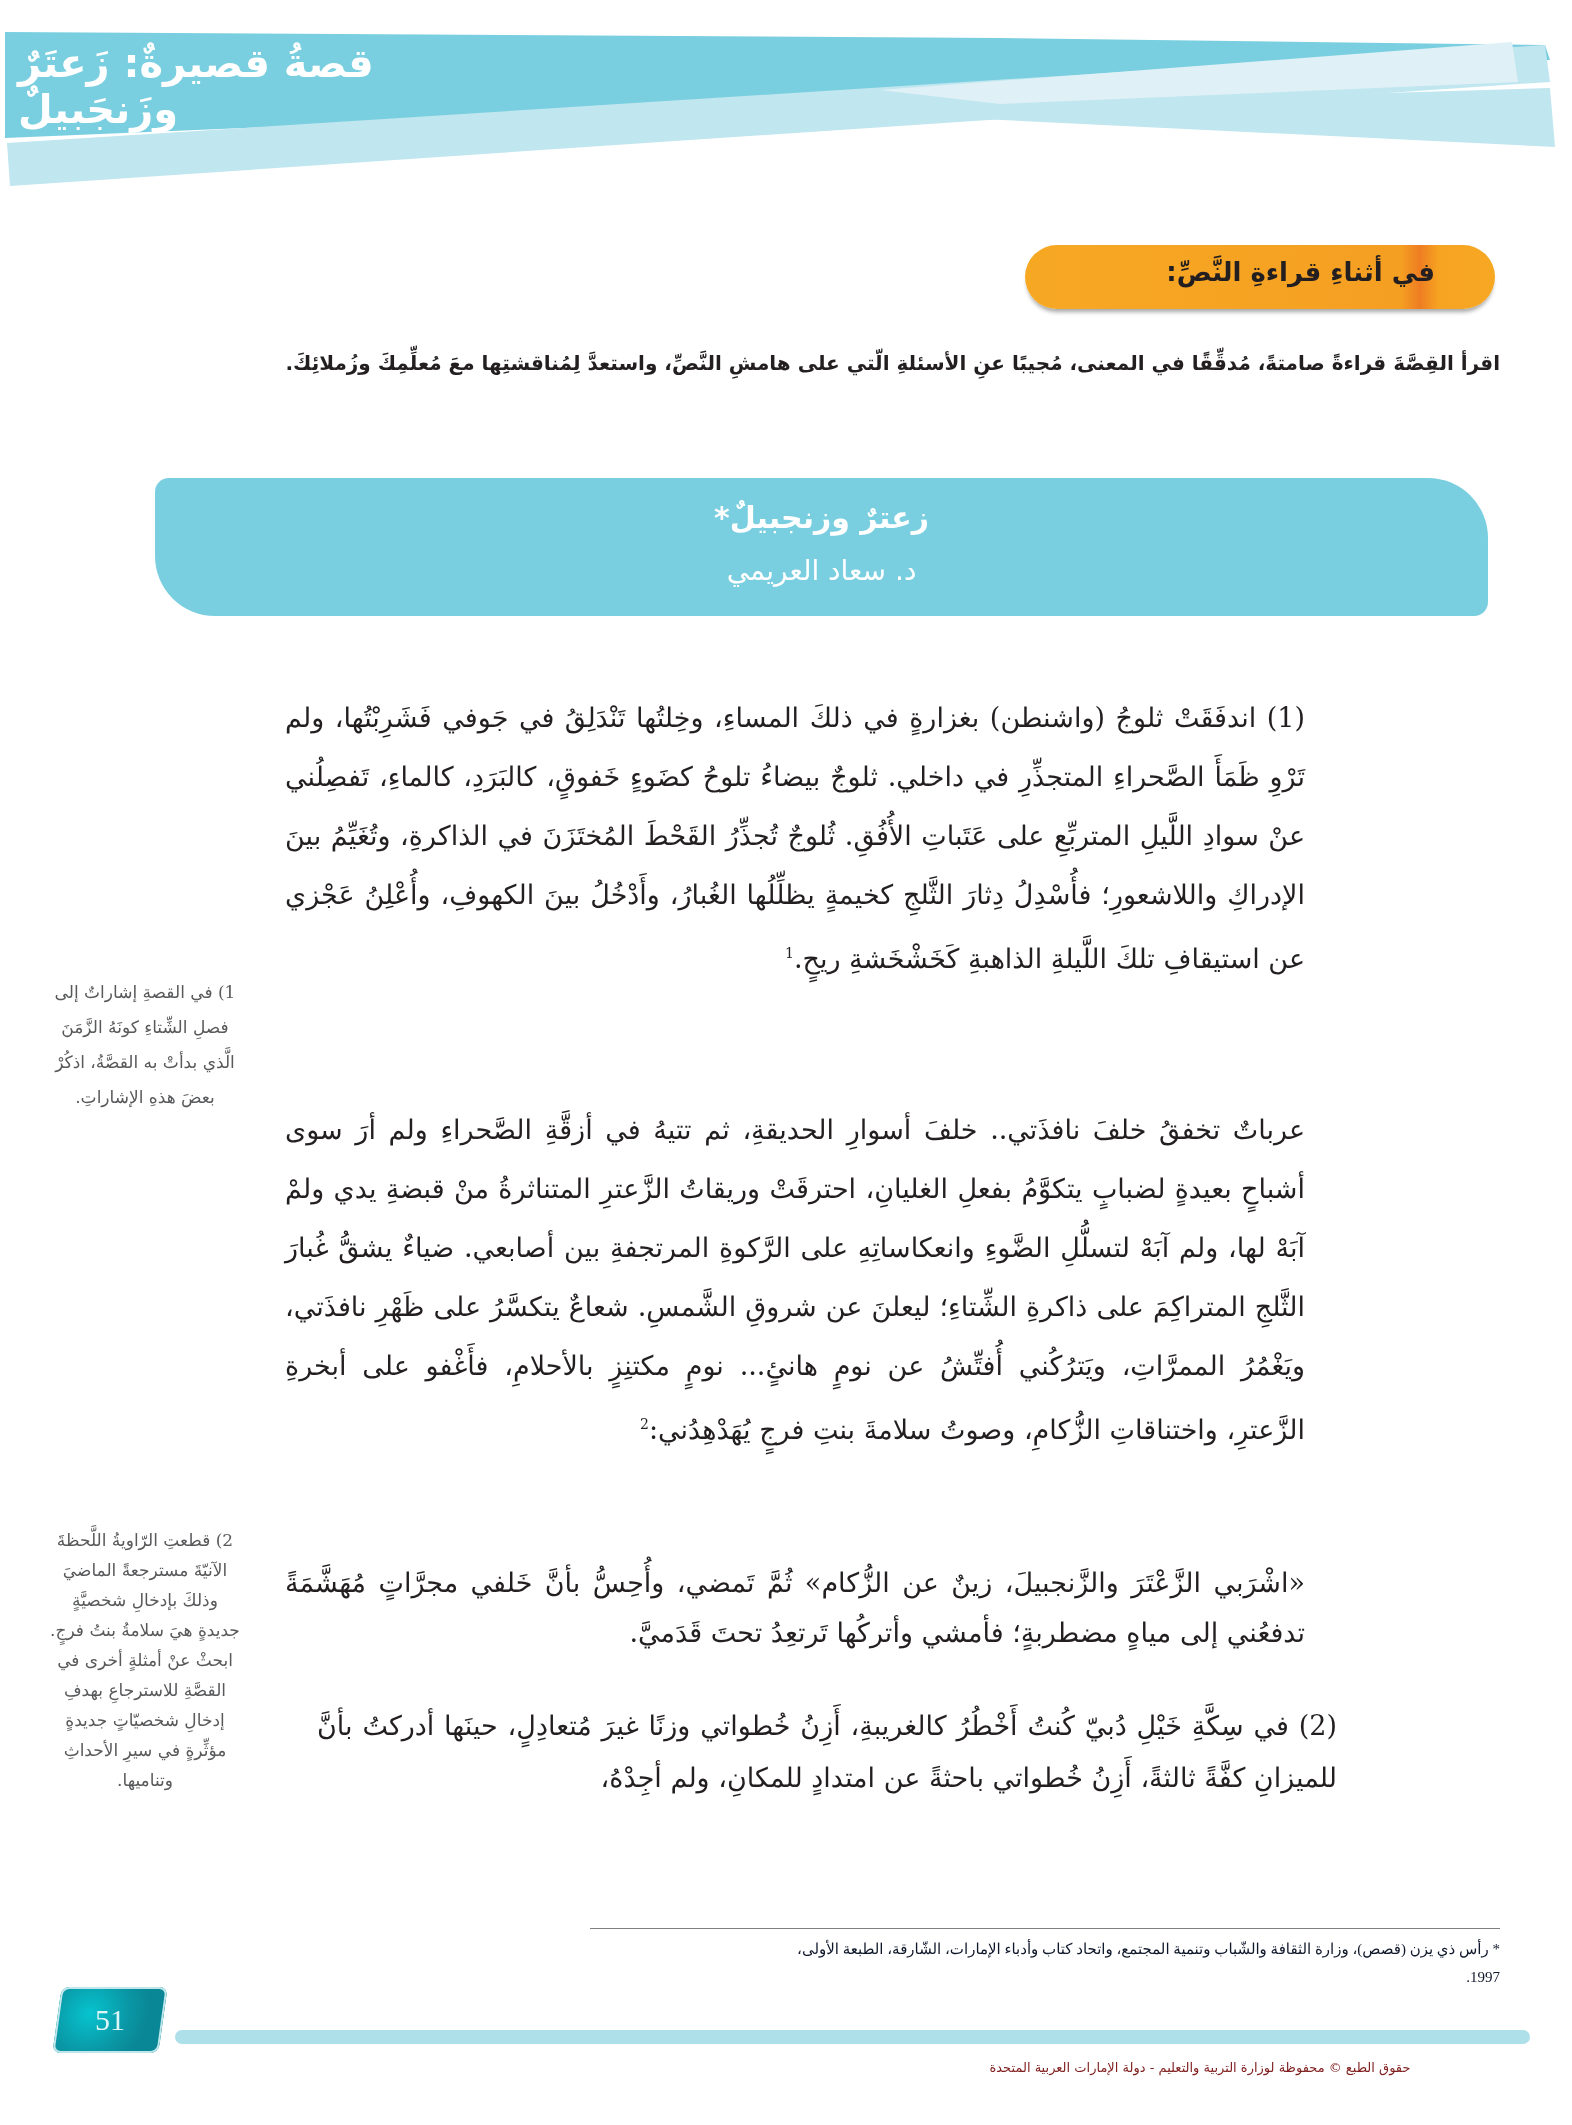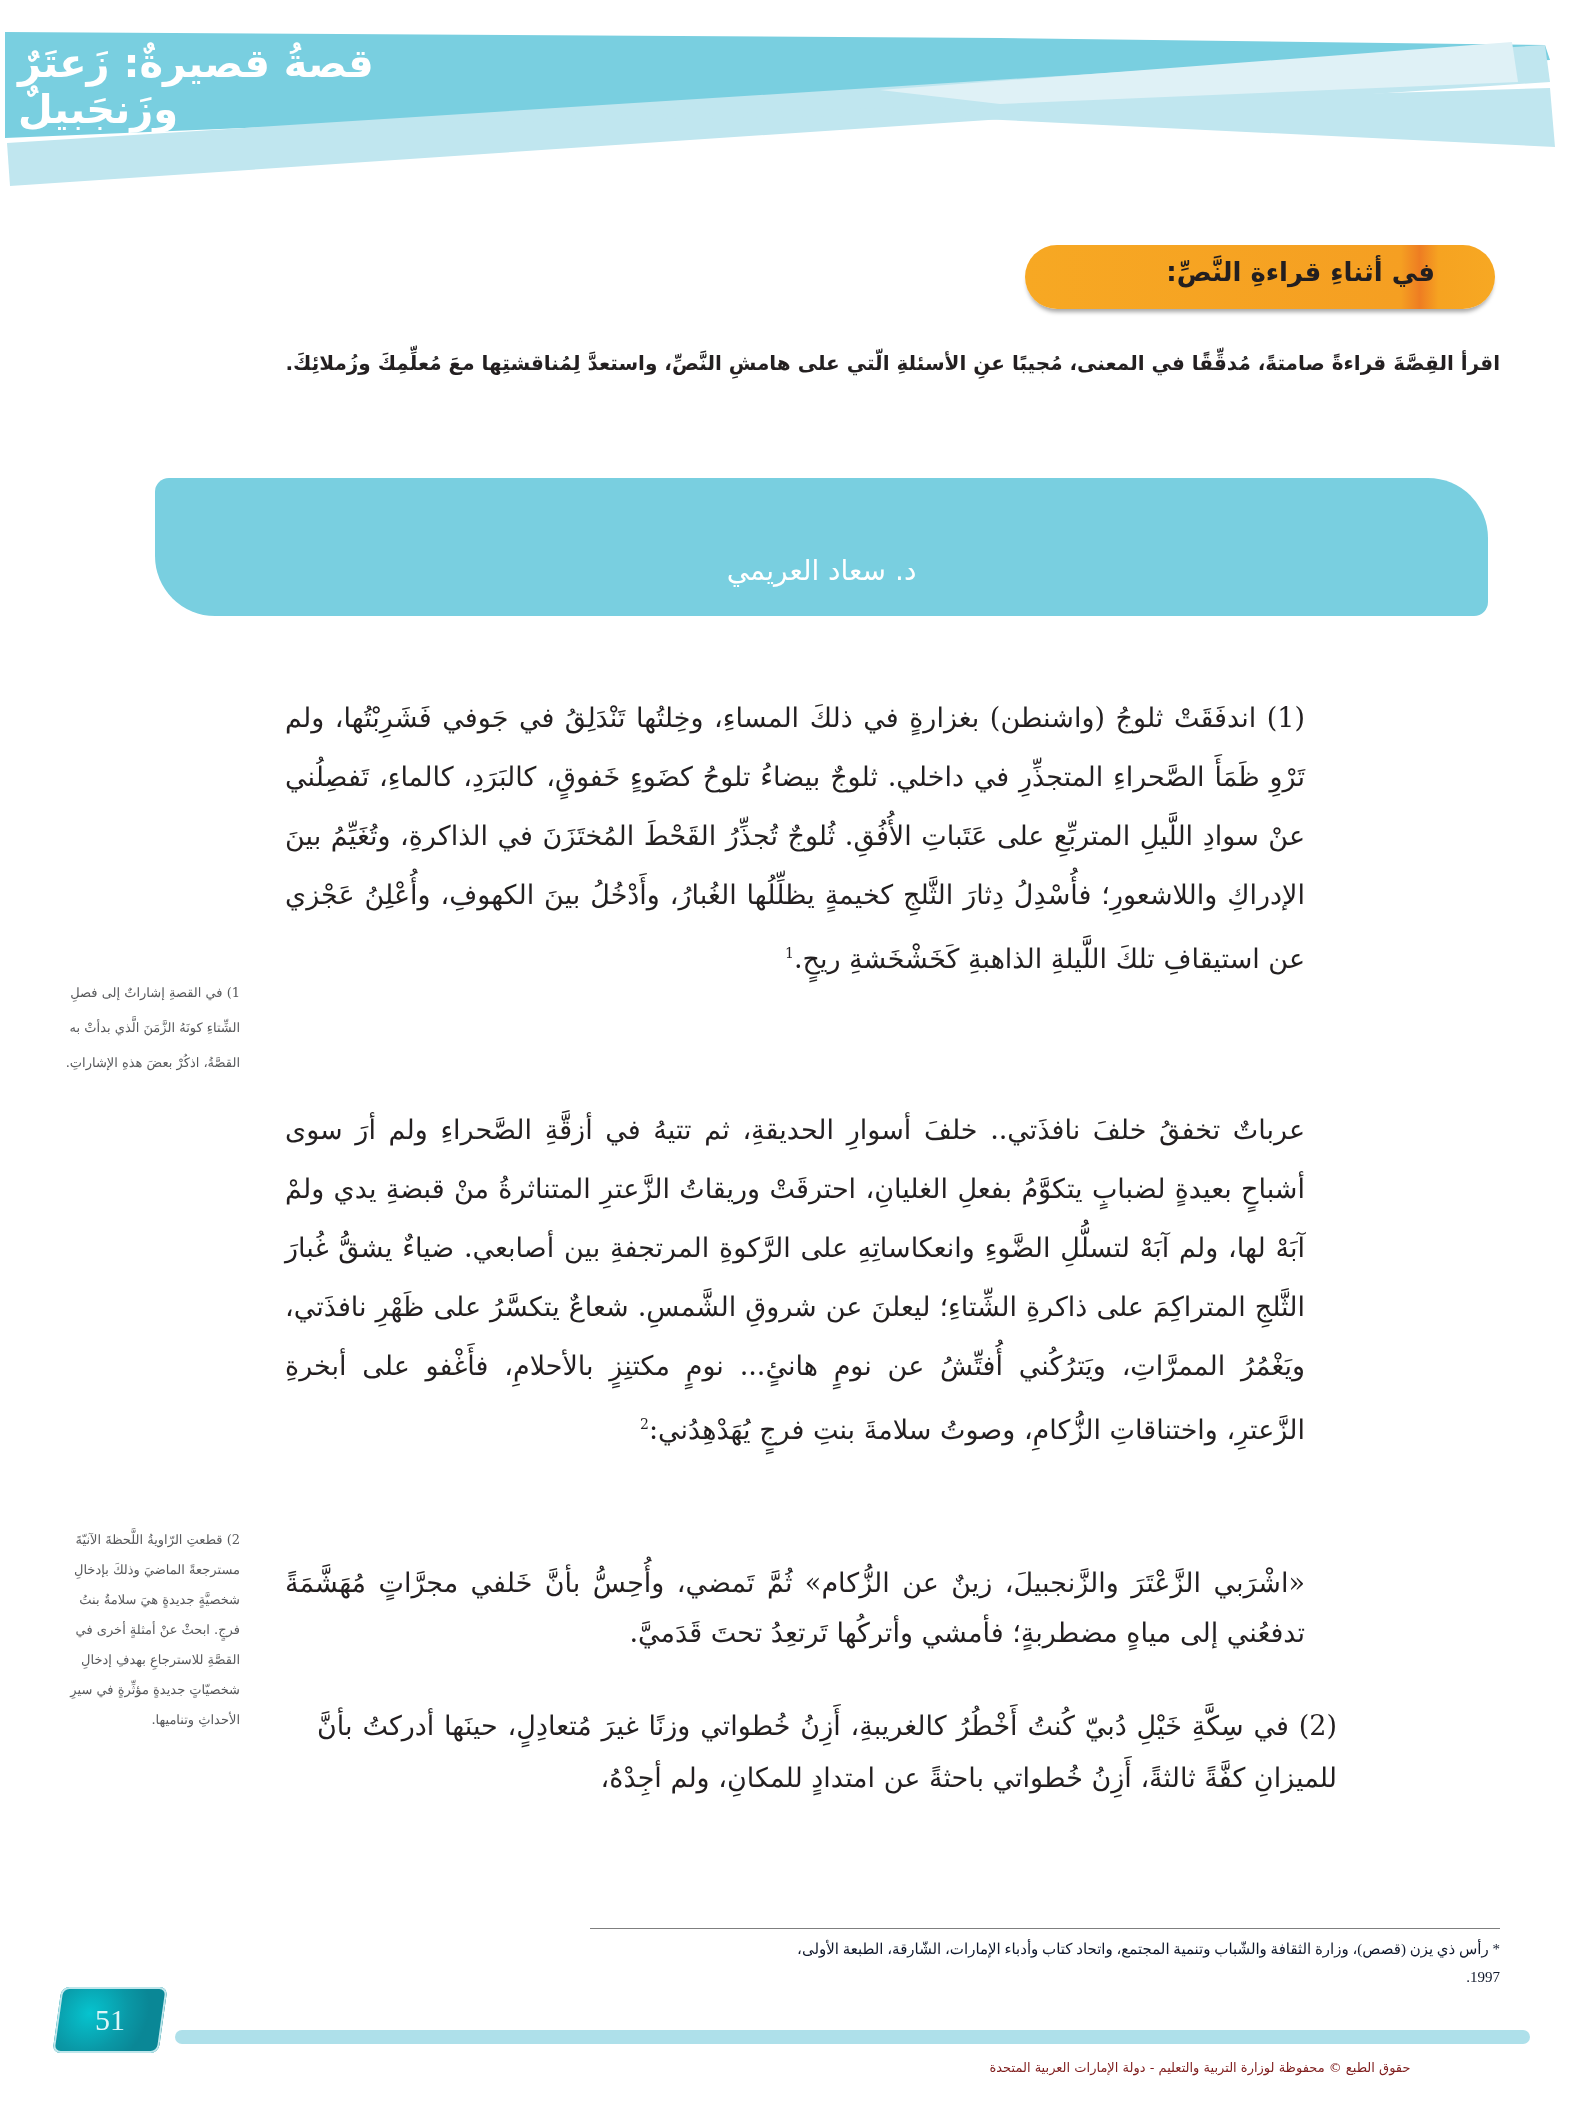--- a/index.html
+++ b/index.html
@@ -38,22 +38,22 @@
   .body-col { position: absolute; left: 285px; width: 1020px; direction: rtl; text-align: justify;
               text-align-last: right; font-family: "DejaVu Serif", serif; font-size: 27px; line-height: 59px; color: #231f20; }
   .body-col p { margin: 0; }
   .p1 { top: 688px; }
   .p2 { top: 1100px; }
   .p3 { top: 1558px; line-height: 50px; }
   .p4 { top: 1700px; line-height: 52px; margin-left: 32px; }
   .sup { font-size: 14px; vertical-align: super; }
 
   
-  .margin-note { position: absolute; left: 50px; width: 190px; direction: rtl; text-align: right;
-                 font-family: "DejaVu Serif", serif; font-size: 13px; line-height: 35px; color: #58595b; }
+  .margin-note { position: absolute; left: 50px; width: 190px; direction: rtl; text-align: center;
+                 font-family: "DejaVu Serif", serif; font-size: 17px; line-height: 35px; color: #58595b; }
   .note1 { top: 975px; }
   .note2 { top: 1525px; line-height: 30px; }
 
   
   .footnote-rule { position: absolute; left: 590px; top: 1928px; width: 910px; height: 1px; background: #7f7f7f; }
   .footnote { position: absolute; left: 380px; top: 1935px; width: 1120px; direction: rtl; text-align: right;
               font-family: Liberation Serif, serif; font-size: 15px; line-height: 28px; color: #0f172a; }
 
   
   .page-num { position: absolute; left: 57px; top: 1987px; width: 106px; height: 66px;
@@ -81,20 +81,21 @@
   </div>
 </div>
 
 <div class="pill">
   <span class="pill-text">في أثناءِ قراءةِ النَّصِّ:</span>
 </div>
 
 <div class="instruction">اقرأ القِصَّةَ قراءةً صامتةً، مُدقِّقًا في المعنى، مُجيبًا عنِ الأسئلةِ الّتي على هامشِ النَّصِّ، واستعدَّ لِمُناقشتِها معَ مُعلِّمِكَ وزُملائِكَ.</div>
 
 <div class="story-box">
+  <div class="story-title">زعترٌ وزنجبيلٌ*</div>
   <div class="story-author">د. سعاد العريمي</div>
 </div>
 
 <div class="body-col p1">
   <p><span>(1) اندفَقَتْ ثلوجُ (واشنطن) بغزارةٍ في ذلكَ المساءِ، وخِلتُها تَنْدَلِقُ في جَوفي فَشَرِبْتُها، ولم تَرْوِ ظَمَأَ الصَّحراءِ المتجذِّرِ في داخلي. ثلوجٌ بيضاءُ تلوحُ كضَوءٍ خَفوقٍ، كالبَرَدِ، كالماءِ، تَفصِلُني عنْ سوادِ اللَّيلِ المتربِّعِ على عَتَباتِ الأُفُقِ. ثُلوجٌ تُجذِّرُ القَحْطَ المُختَزَنَ في الذاكرةِ، وتُغَيِّمُ بينَ الإدراكِ واللاشعورِ؛ فأُسْدِلُ دِثارَ الثَّلجِ كخيمةٍ يظلِّلُها الغُبارُ، وأَدْخُلُ بينَ الكهوفِ، وأُعْلِنُ عَجْزي عن استيقافِ تلكَ اللَّيلةِ الذاهبةِ كَخَشْخَشةِ ريحٍ.</span><span class="sup">1</span></p>
 </div>
 
 <div class="body-col p2">
   <p><span>عرباتٌ تخفقُ خلفَ نافذَتي.. خلفَ أسوارِ الحديقةِ، ثم تتيهُ في أزقَّةِ الصَّحراءِ ولم أرَ سوى أشباحٍ بعيدةٍ لضبابٍ يتكوَّمُ بفعلِ الغليانِ، احترقَتْ وريقاتُ الزَّعترِ المتناثرةُ منْ قبضةِ يدي ولمْ آبَهْ لها، ولم آبَهْ لتسلُّلِ الضَّوءِ وانعكاساتِهِ على الرَّكوةِ المرتجفةِ بين أصابعي. ضياءٌ يشقُّ غُبارَ الثَّلجِ المتراكِمَ على ذاكرةِ الشِّتاءِ؛ ليعلنَ عن شروقِ الشَّمسِ. شعاعٌ يتكسَّرُ على ظَهْرِ نافذَتي، ويَغْمُرُ الممرَّاتِ، ويَترُكُني أُفتِّشُ عن نومٍ هانئٍ... نومٍ مكتنِزٍ بالأحلامِ، فأَغْفو على أبخرةِ الزَّعترِ، واختناقاتِ الزُّكامِ، وصوتُ سلامةَ بنتِ فرجٍ يُهَدْهِدُني:</span><span class="sup">2</span></p>
 </div>

